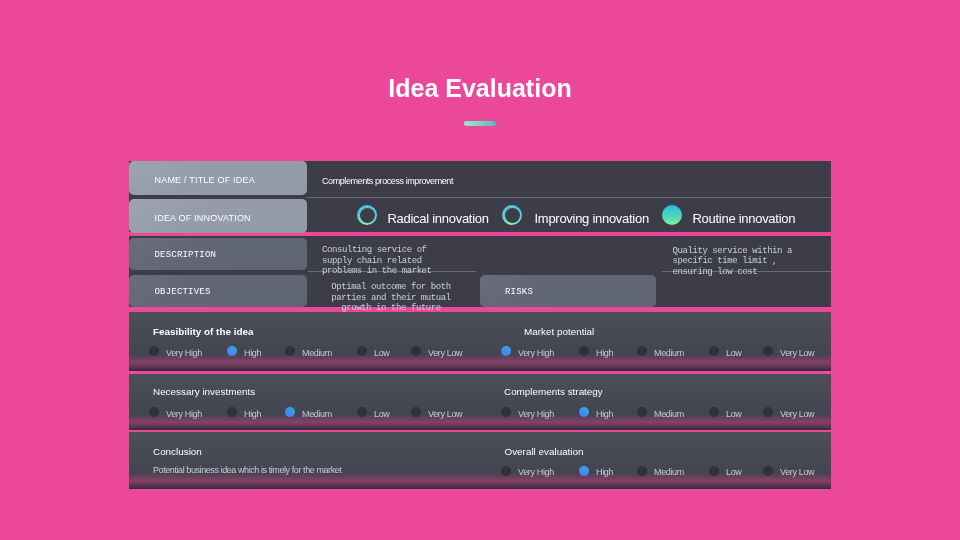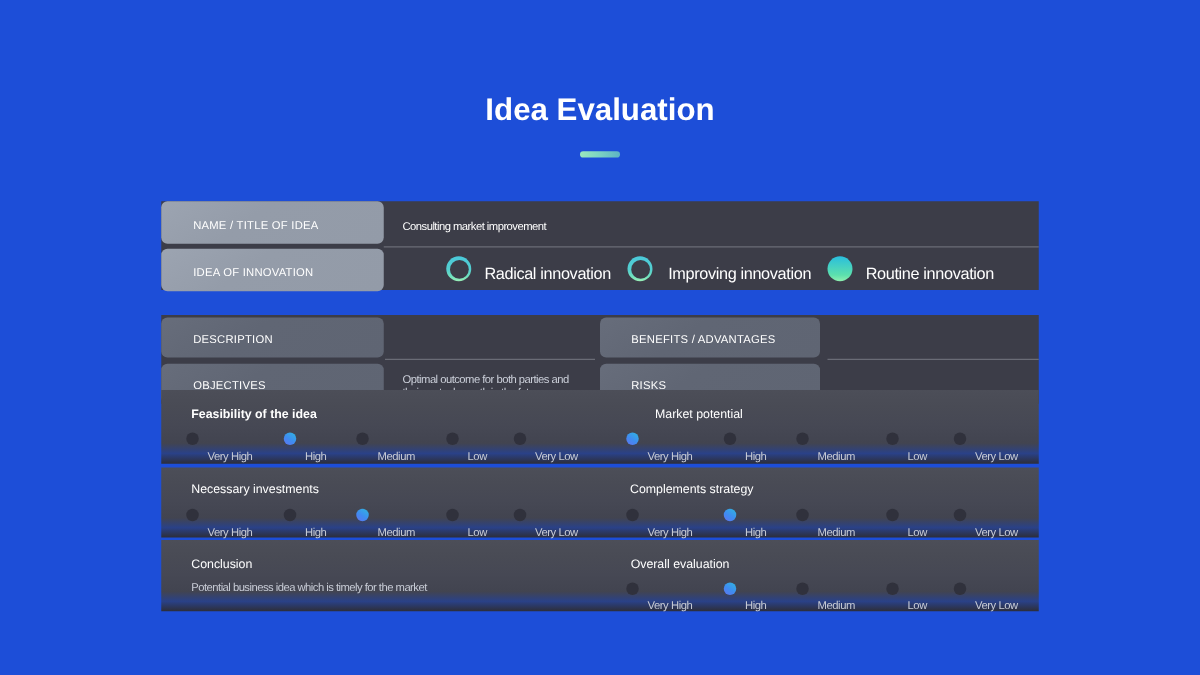--- a/index.html
+++ b/index.html
@@ -1,19 +1,19 @@
 <!DOCTYPE html>
 <html><head>
 <meta charset="utf-8">
 <title>Idea Evaluation</title>
 <style>
   html,body{margin:0;padding:0;}
   body{width:960px;height:540px;background:#2c2d38;font-family:"Liberation Sans",sans-serif;overflow:hidden;}
   *{-webkit-font-smoothing:antialiased;}
-  .slide{will-change:transform;position:relative;width:960px;height:540px;overflow:hidden;background:#1d4ed8;}
+  .slide{will-change:transform;position:relative;width:960px;height:540px;overflow:hidden;background:#ec4899;}
   .title{position:absolute;left:0;top:73.5px;width:960px;text-align:center;color:#ffffff;font-size:25px;font-weight:600;}
   .rule{position:absolute;left:464px;top:120.5px;width:32px;height:5px;border-radius:2.5px;background:linear-gradient(90deg,#9ae8bd 0%,#7ed5c2 45%,#5cb3c4 100%);}
 
   .panel{position:absolute;left:129px;width:702px;box-sizing:border-box;}
   .p12{background:#3c3d48;}
   .p345{background:linear-gradient(180deg,#4c4e58 0%,#494b55 22%,#464854 48%,#424450 72%,#35364288 86%,#2d2e39 100%);}
 
   .pill{position:absolute;border-radius:5px;color:#ffffff;font-size:9px;letter-spacing:0.2px;
         display:flex;align-items:center;box-sizing:border-box;white-space:nowrap;}
   .pillA > span{position:relative;top:2px;}
@@ -27,45 +27,45 @@
 
   .circ{position:absolute;width:20px;height:20px;border-radius:50%;box-sizing:border-box;}
   .circOut{background:linear-gradient(180deg,#4ac9da 0%,#55cfcf 55%,#72e3bd 82%,#9bf0b8 100%);}
   .circOut::after{content:'';position:absolute;left:2.5px;top:2.5px;width:15px;height:15px;border-radius:50%;background:#3c3d48;}
   .circFill{background:linear-gradient(180deg,#29bede 0%,#5ce0ad 75%,#8ff0b0 100%);}
   .circLbl{position:absolute;color:#ffffff;font-size:13px;letter-spacing:-0.28px;white-space:nowrap;}
 
   .grpTitle{position:absolute;color:#ffffff;font-size:9.9px;white-space:nowrap;}
   .rad{position:absolute;width:10px;height:10px;border-radius:50%;background:#30313c;}
   .radSel{background:linear-gradient(35deg,#6173ef 0%,#3f8cf0 45%,#2fb6de 100%);}
-  .radLbl{position:absolute;color:#c8ccd6;font-size:9px;letter-spacing:-0.35px;white-space:nowrap;margin-top:12px;}
+  .radLbl{position:absolute;color:#c8ccd6;font-size:9px;letter-spacing:-0.35px;white-space:nowrap;}
   .conclTxt{position:absolute;color:#c8ccd6;font-size:9px;letter-spacing:-0.42px;white-space:nowrap;}
 
   
   #panel-1{top:161px;height:71px;}
-  #panel-2{top:252px;height:71px;}
+  #panel-2{top:236px;height:71px;font-family:Liberation Mono, monospace;}
   #panel-3{top:312px;height:59px;}
   #panel-4{top:374px;height:56px;}
   #panel-5{top:432px;height:57px;}
 
   #div-1{left:178px;width:524px;top:36px;}
   #div-2a{left:179px;width:168px;top:35px;}
   #div-2b{left:533px;width:169px;top:35px;}
 
   #pill-name{left:0;top:0;width:178px;height:34px;padding-left:25.5px;}
   #pill-type{left:0;top:38px;width:178px;height:34px;padding-left:25.5px;}
   #pill-desc{left:0;top:2px;width:178px;height:32px;padding-left:25.5px;}
   #pill-obj{left:0;top:39px;width:178px;height:32px;padding-left:25.5px;}
   #pill-ben{left:351px;top:2px;width:176px;height:32px;padding-left:25px;}
   #pill-risk{left:351px;top:39px;width:176px;height:32px;padding-left:25px;}
 
   #val-name{left:193px;top:15px;}
 
   #txt-desc{left:193px;top:9px;width:138px;}
-  #txt-obj{left:193px;top:46px;width:138px;}
+  #txt-obj{left:193px;top:46px;width:138px;text-align:center;}
   #txt-ben{left:543.5px;top:9.5px;width:133px;}
   #txt-risk{left:543.5px;top:46.5px;width:150px;}
 
   #circ-0{left:228px;top:44px;}
   #circlbl-0{left:258.5px;top:50px;}
   #circ-1{left:373px;top:44px;}
   #circlbl-1{left:405.5px;top:50px;}
   #circ-2{left:533px;top:44px;}
   #circlbl-2{left:563.5px;top:50px;}
 
@@ -81,45 +81,44 @@
 
   <div class="title">Idea Evaluation</div>
   <div class="rule"></div>
 
   <div class="panel p12" id="panel-1">
     <div class="divider" id="div-1"></div>
 
     <div class="pill pillA" id="pill-name">
       <span>NAME / TITLE OF IDEA</span>
     </div>
-    <div class="valTxt" id="val-name">Consulting market improvement</div>
+    <div class="valTxt" id="val-name">Complements process improvement</div>
 
     <div class="pill pillA" id="pill-type">
       <span>IDEA OF INNOVATION</span>
     </div>
 
     <div class="circ circOut" id="circ-0"></div>
     <div class="circLbl" id="circlbl-0">Radical innovation</div>
     <div class="circ circOut" id="circ-1"></div>
     <div class="circLbl" id="circlbl-1">Improving innovation</div>
     <div class="circ circFill" id="circ-2"></div>
     <div class="circLbl" id="circlbl-2">Routine innovation</div>
   </div>
 
   <div class="panel p12" id="panel-2">
     <div class="divider" id="div-2a"></div>
     <div class="divider" id="div-2b"></div>
 
     <div class="pill pillB" id="pill-desc">
       <span>DESCRIPTION</span>
     </div>
+    <div class="cellTxt" id="txt-desc">Consulting service of supply chain related problems in the market</div>
 
-    <div class="pill pillB" id="pill-ben">
-      <span>BENEFITS / ADVANTAGES</span>
-    </div>
+    <div class="cellTxt" id="txt-ben">Quality service within a specific time limit , ensuring low cost</div>
 
     <div class="pill pillB" id="pill-obj">
       <span>OBJECTIVES</span>
     </div>
     <div class="cellTxt" id="txt-obj">Optimal outcome for both parties and their mutual growth in the future</div>
 
     <div class="pill pillB" id="pill-risk">
       <span>RISKS</span>
     </div>
   </div>

